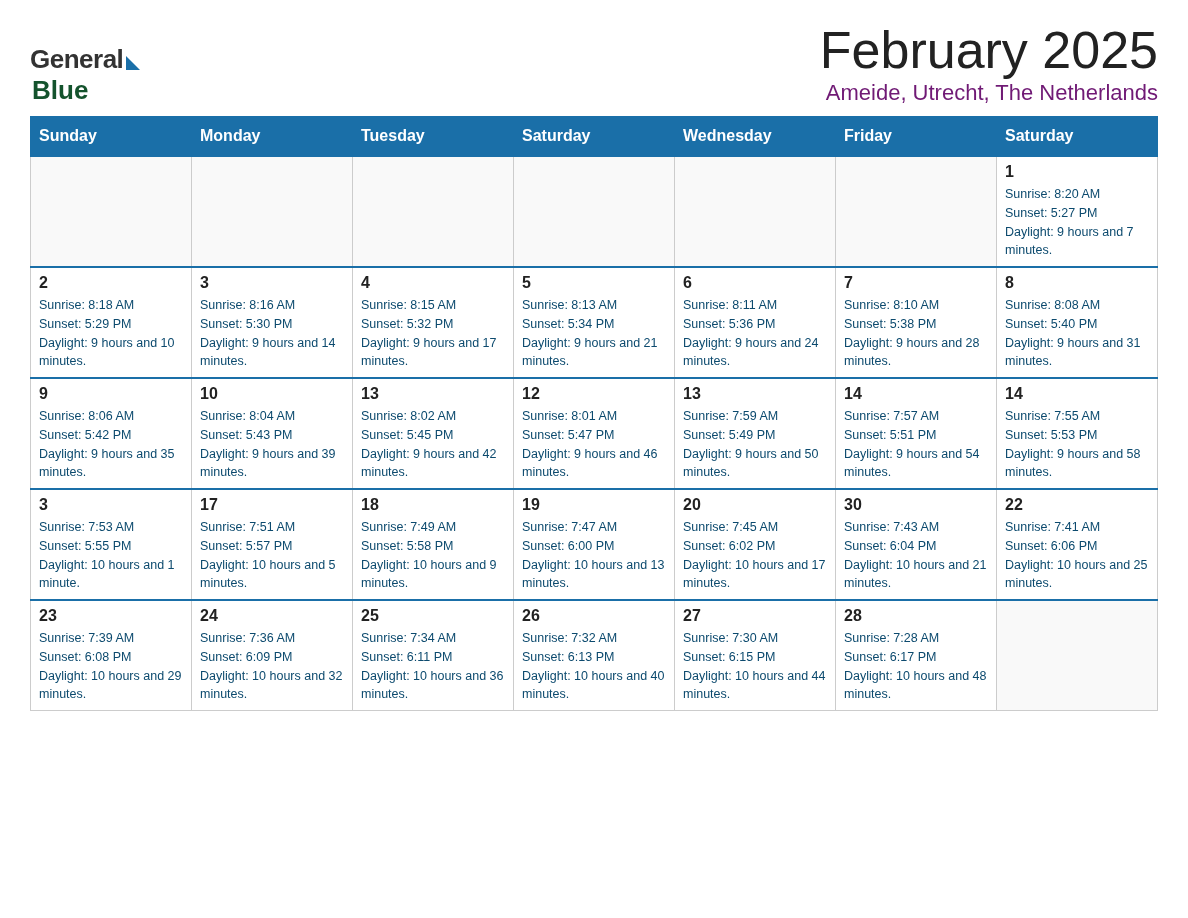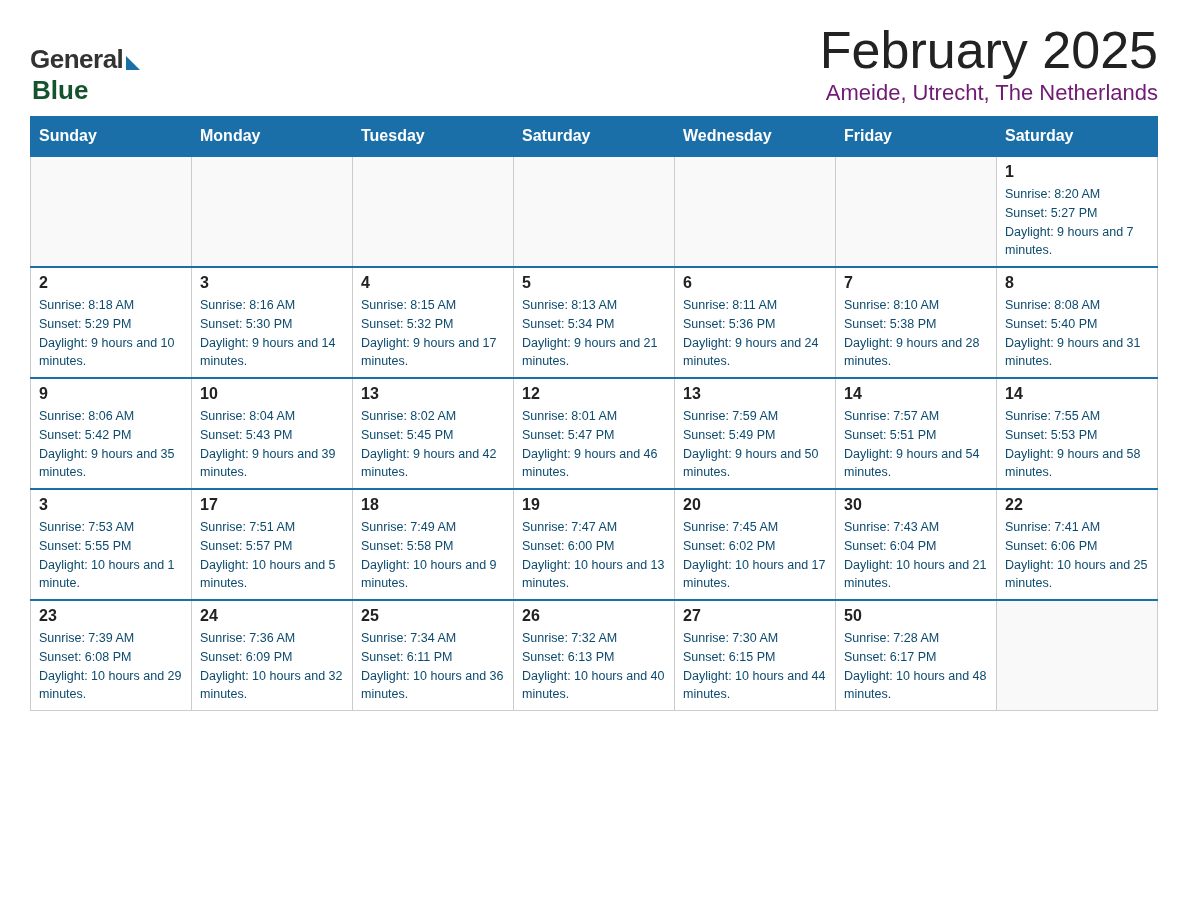--- a/index.html
+++ b/index.html
@@ -248,19 +248,19 @@
         </td>
         <td>
           <span class="day-number">26</span>
           <div class="day-info">Sunrise: 7:32 AM<br>Sunset: 6:13 PM<br>Daylight: 10 hours and 40 minutes.</div>
         </td>
         <td>
           <span class="day-number">27</span>
           <div class="day-info">Sunrise: 7:30 AM<br>Sunset: 6:15 PM<br>Daylight: 10 hours and 44 minutes.</div>
         </td>
         <td>
-          <span class="day-number">50</span>
+          <span class="day-number">28</span>
           <div class="day-info">Sunrise: 7:28 AM<br>Sunset: 6:17 PM<br>Daylight: 10 hours and 48 minutes.</div>
         </td>
         <td class="empty-cell"></td>
       </tr>
     </tbody>
 </table>
 
 </body></html>

